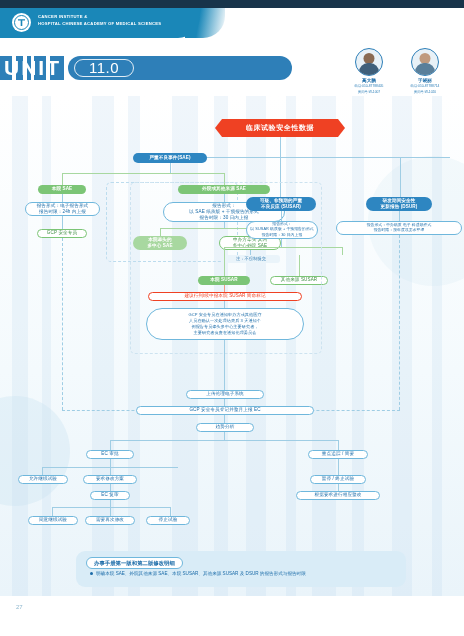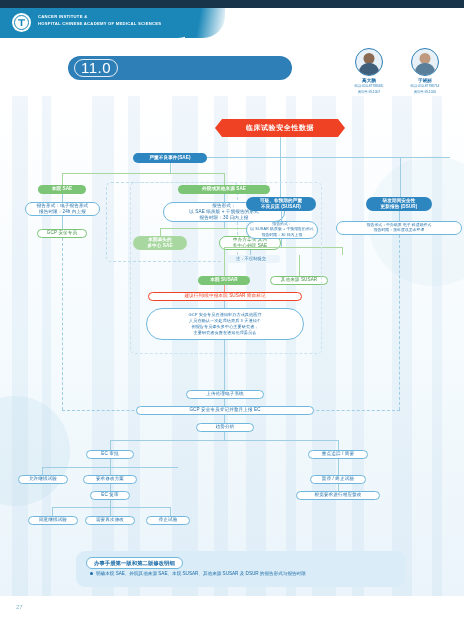--- a/index.html
+++ b/index.html
@@ -26,21 +26,21 @@
   .unit-blocks{position:absolute;left:0;top:0;height:24px;width:64px;}
   .ub{position:absolute;top:0;height:24px;background:#2e7fb8;}
   .unit-word{position:absolute;left:4px;top:1px;font-size:21px;font-weight:bold;
              color:#ffffff;letter-spacing:2px;line-height:22px;
              -webkit-text-stroke:0;}
   .unit-pill{position:absolute;left:68px;top:0;height:24px;min-width:224px;
              background:#2e7fb8;border-radius:12px;display:flex;align-items:center;
              padding:0 14px 0 6px;box-sizing:border-box;}
   .unit-num{font-size:15px;color:#ffffff;font-weight:300;letter-spacing:.5px;
             border:1px solid rgba(255,255,255,.85);border-radius:9px;
-            padding:0px 6px 1px;line-height:15px;}
+            padding:0px 14px 1px;line-height:15px;}
   .unit-title{font-size:10.5px;color:#ffffff;margin-left:9px;letter-spacing:.4px;}
   .author{position:absolute;width:58px;text-align:center;}
   .av{width:26px;height:26px;border-radius:50%;border:1.2px solid #2e7fb8;
       margin:0 auto;overflow:hidden;position:relative;background:#e8f1f7;}
   .av .head{position:absolute;left:50%;top:4px;width:11px;height:11px;border-radius:50%;
             transform:translateX(-50%);}
   .av .body{position:absolute;left:50%;top:14px;width:20px;height:14px;border-radius:9px 9px 0 0;
             transform:translateX(-50%);}
   .a-name{font-size:4.6px;color:#1a6ba8;margin-top:2px;font-weight:bold;}
   .a-line{font-size:3.3px;color:#2e7fb8;line-height:1.5;margin-top:1px;}
@@ -102,20 +102,28 @@
     <circle cx="7.5" cy="7.5" r="7" fill="none" stroke="#1a87b8" stroke-width="1"></circle>
     <path d="M4 4.2 h7 v1.3 h-2.7 v5.4 h-1.6 v-5.4 h-2.7 z" fill="#1a87b8"></path>
   </svg>
 </div>
 <div class="hdr-txt">
   <div>CANCER INSTITUTE &amp;</div>
   <div>HOSPITAL CHINESE ACADEMY OF MEDICAL SCIENCES</div>
 </div>
 
 <div class="unitband">
+  <div class="unit-blocks">
+    <div class="ub" style="left:0;width:12px;"></div>
+    <div class="ub" style="left:16px;width:7px;"></div>
+    <div class="ub" style="left:27px;width:4px;"></div>
+    <div class="ub" style="left:34px;width:12px;"></div>
+    <div class="ub" style="left:50px;width:14px;"></div>
+    <div class="unit-word">UNIT</div>
+  </div>
   <div class="unit-pill">
     <span class="unit-num">11.0</span>
   </div>
 </div>
 
 <div class="author" style="left:340px;top:48px;">
   <div class="av">
     <div class="head" style="background:#8a6a52;"></div>
     <div class="body" style="background:#3f5f7a;"></div>
   </div>

